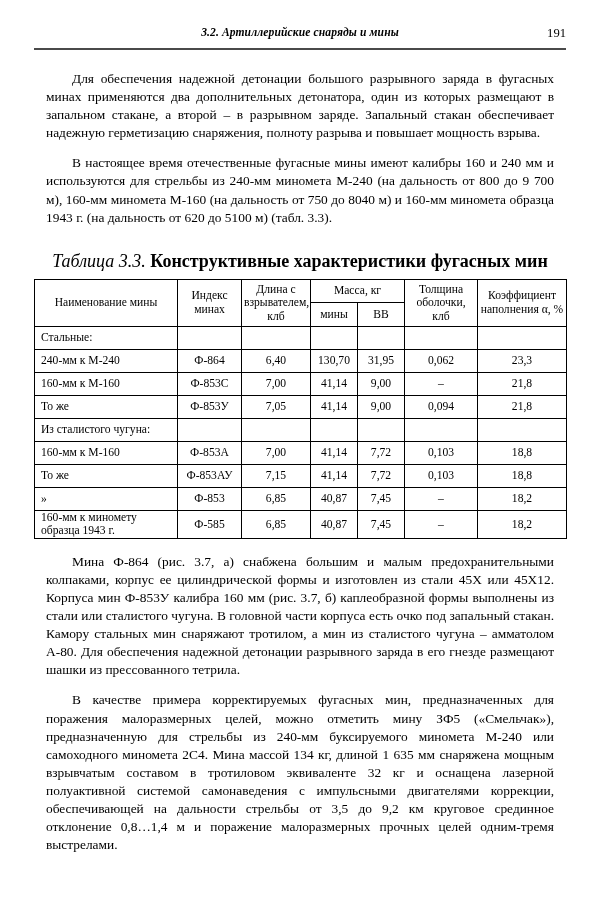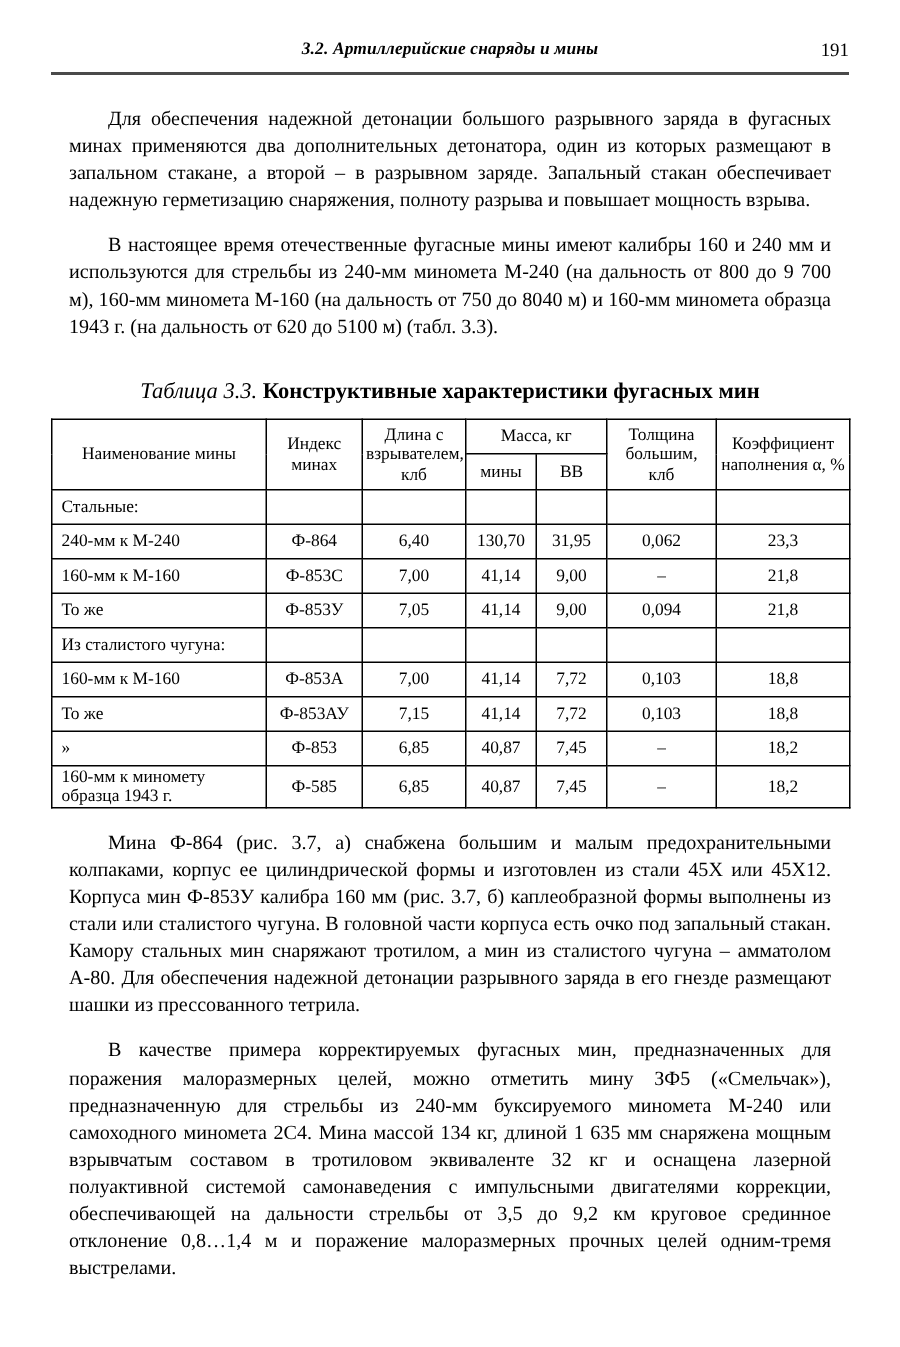--- a/index.html
+++ b/index.html
@@ -74,21 +74,21 @@
     text-justify: inter-word;
     hyphens: manual;
   }
   p.para + p.para {
     margin-top: 0;
   }
 
   
   .table-caption {
     margin: 0;
-    font-size: 15px;
+    font-size: 18px;
     line-height: 16px;
     text-align: center;
     padding-top: 14px;
     padding-bottom: 10px;
   }
   .table-caption .cap-label {
     font-style: italic;
     font-weight: normal;
   }
   .table-caption .cap-text {
@@ -187,21 +187,21 @@
         <col class="c-mvv">
         <col class="c-thick">
         <col class="c-coef">
       </colgroup>
       <thead>
         <tr>
           <th class="th-name" rowspan="2">Наименование мины</th>
           <th rowspan="2">Индекс минах</th>
           <th rowspan="2">Длина с взрывателем, клб</th>
           <th colspan="2">Масса, кг</th>
-          <th rowspan="2">Толщина большим, клб</th>
+          <th rowspan="2">Толщина оболочки, клб</th>
           <th rowspan="2">Коэффициент наполнения α, %</th>
         </tr>
         <tr>
           <th>мины</th>
           <th>ВВ</th>
         </tr>
       </thead>
       <tbody>
           <tr>
             <td class="name group">Стальные:</td>

